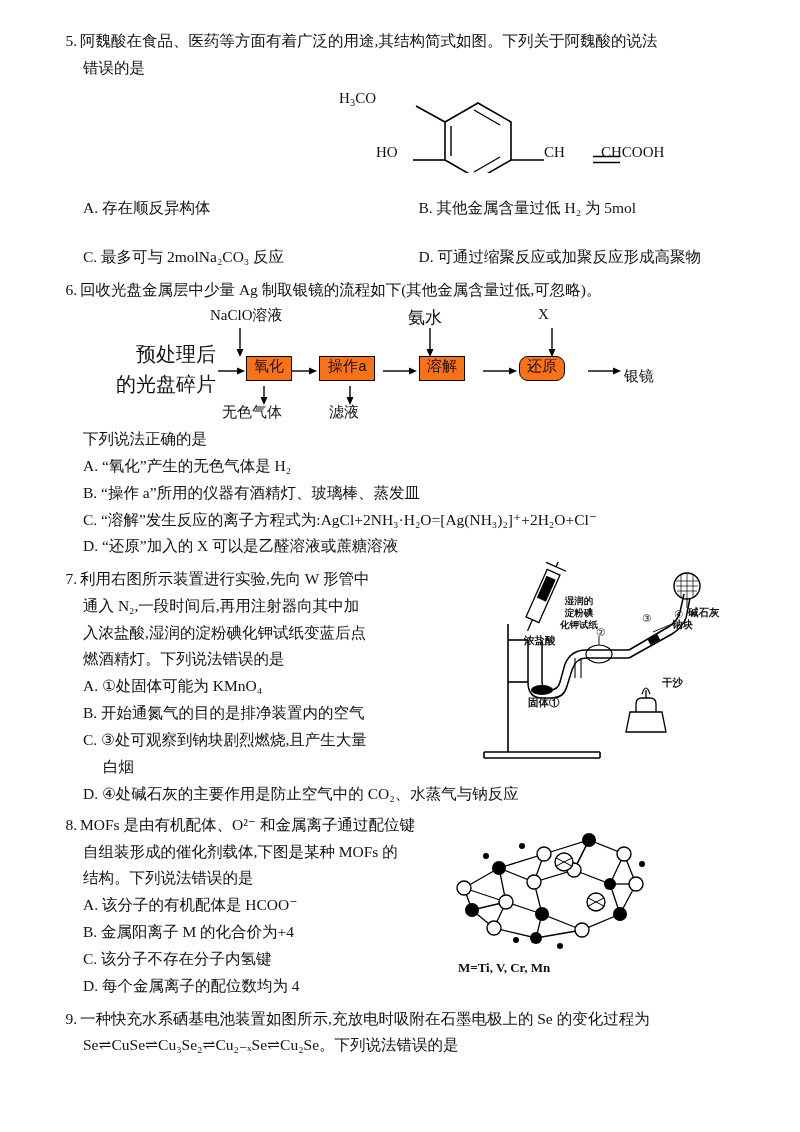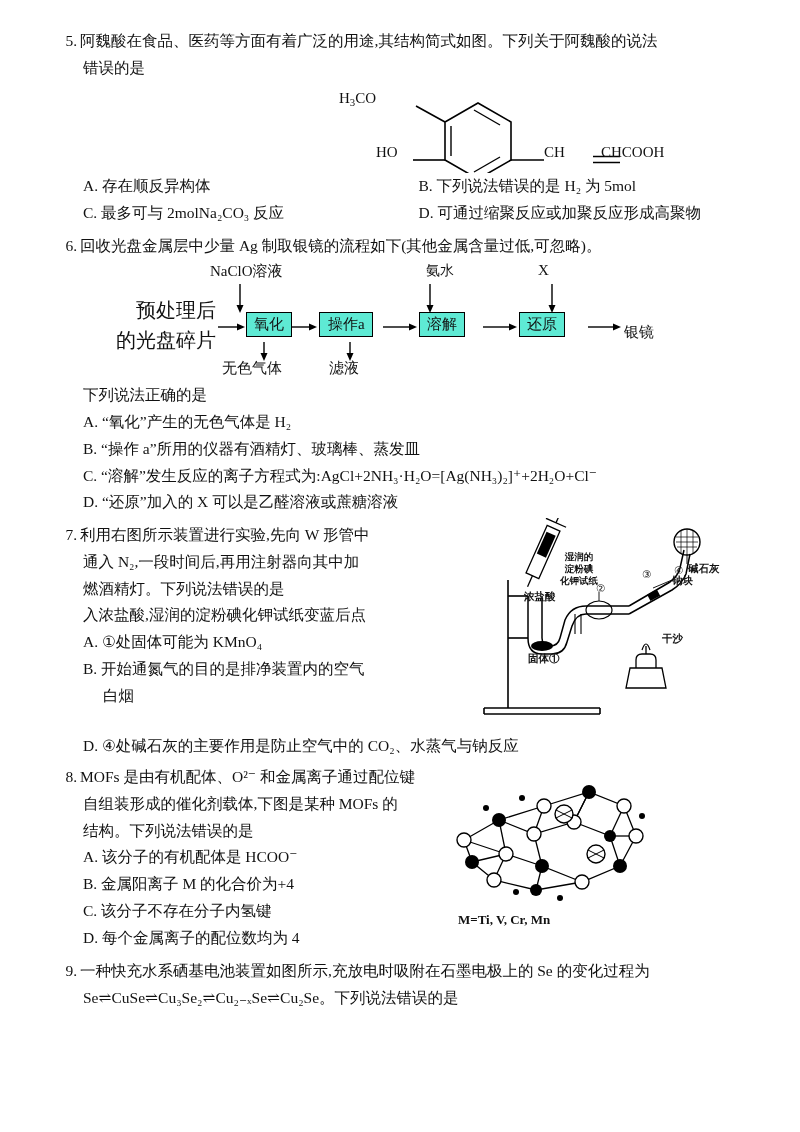--- a/index.html
+++ b/index.html
@@ -18,33 +18,34 @@
     width: 800px;
     height: 1132px;
     padding: 28px 46px 10px 58px;
   }
   .q { position: relative; margin-bottom: 2px; }
   .qhead { display: flex; align-items: flex-start; font-size: 15.5px; line-height: 1.72; }
   .qnum { width: 22px; flex: 0 0 22px; text-align: right; padding-right: 3px; }
   .qtext { flex: 1 1 auto; }
   .indent { padding-left: 25px; font-size: 15.5px; line-height: 1.72; }
   .opts { padding-left: 25px; font-size: 15.5px; line-height: 1.74; }
-  .optrow { display: flex; }
+  .optrow { display: flex; margin-top: 22px; }
   .optrow > div { flex: 0 0 50%; }
   .opt { font-size: 15.5px; line-height: 1.74; }
   sub { font-size: 0.72em; vertical-align: -0.28em; }
   .struct { position: relative; height: 92px; }
   .fig-wrap { position: relative; }
   .flowbox {
     border: 1.4px solid #000;
     padding: 2px 7px;
     font-size: 15px;
     display: inline-block;
-    background: #5eead4;
+    background: #f97316;
     line-height: 1.25;
+    font-family: Liberation Mono, monospace;
   }
   .clear { clear: both; }
   .rightfig { float: right; }
   .legend { font-size: 11px; font-weight: bold; line-height: 1.55; }
 </style>
 </head>
 <body>
 
 <div class="page">
 
@@ -77,38 +78,38 @@
         H<sub>3</sub>CO
       </div>
       <div style="position:absolute;left:318px;top:63px;font-size:15px;font-family:Liberation Serif, serif;">HO</div>
       <div style="position:absolute;left:486px;top:63px;font-size:15px;">CH</div>
       <div style="position:absolute;left:527px;top:63px;font-size:15px;margin-left:16px;">CHCOOH</div>
     </div>
 
     <div class="opts">
       <div class="optrow">
         <div>A. 存在顺反异构体</div>
-        <div>B. 下列说法错误的是 H₂ 为 5mol</div>
+        <div>B. 其他金属含量过低 H₂ 为 5mol</div>
       </div>
       <div class="optrow">
         <div>C. 最多可与 2molNa₂CO₃ 反应</div>
         <div>D. 可通过缩聚反应或加聚反应形成高聚物</div>
       </div>
     </div>
   </div>
 
   <div class="q" style="margin-top:6px;">
     <div class="qhead">
       <div class="qnum">6.</div>
       <div class="qtext">回收光盘金属层中少量 Ag 制取银镜的流程如下(其他金属含量过低,可忽略)。</div>
     </div>
 
     <div class="fig-wrap" style="height:122px;">
       <div style="position:absolute;left:152px;top:2px;font-size:15px;">NaClO溶液</div>
-      <div style="position:absolute;left:368px;top:2px;font-size:14px;">氨水</div>
+      <div style="position:absolute;left:350px;top:2px;font-size:17px;">氨水</div>
       <div style="position:absolute;left:480px;top:2px;font-size:15px;">X</div>
 
       <div style="position:absolute;left:48px;top:35px;font-size:20px;text-align:right;width:110px;line-height:1.5;">
         <div>预处理后</div>
         <div>的光盘碎片</div>
       </div>
 
       <svg width="700" height="122" viewBox="0 0 700 122" style="position:absolute;left:0;top:0;">
 
         <line x1="182" y1="24" x2="182" y2="46" stroke="#000" stroke-width="1.4"></line>
@@ -131,21 +132,21 @@
 
         <line x1="206" y1="82" x2="206" y2="94" stroke="#000" stroke-width="1.4"></line>
         <polygon points="206,101 202.5,93 209.5,93" fill="#000"></polygon>
         <line x1="292" y1="82" x2="292" y2="94" stroke="#000" stroke-width="1.4"></line>
         <polygon points="292,101 288.5,93 295.5,93" fill="#000"></polygon>
       </svg>
 
       <div class="flowbox" style="position:absolute;left:188px;top:52px;">氧化</div>
       <div class="flowbox" style="position:absolute;left:261px;top:52px;padding-left:8px;">操作a</div>
       <div class="flowbox" style="position:absolute;left:361px;top:52px;">溶解</div>
-      <div class="flowbox" style="position:absolute;left:461px;top:52px;">还原</div>
+      <div class="flowbox" style="position:absolute;left:461px;top:52px;border-radius:9px;">还原</div>
       <div style="position:absolute;left:566px;top:55px;font-size:15px;margin-top:8px;">银镜</div>
 
       <div style="position:absolute;left:164px;top:99px;font-size:15px;">无色气体</div>
       <div style="position:absolute;left:271px;top:99px;font-size:15px;">滤液</div>
     </div>
 
     <div class="indent">下列说法正确的是</div>
     <div class="opts">
       <div class="opt">A. “氧化”产生的无色气体是 H₂</div>
       <div class="opt">B. “操作 a”所用的仪器有酒精灯、玻璃棒、蒸发皿</div>
@@ -230,26 +231,27 @@
       <div style="position:absolute;left:264px;top:44px;font-size:10.5px;font-weight:bold;">碱石灰</div>
       <div style="position:absolute;left:248px;top:56px;font-size:10.5px;font-weight:bold;">钠块</div>
       <div style="position:absolute;left:238px;top:114px;font-size:10.5px;font-weight:bold;">干沙</div>
     </div>
 
     <div class="qhead">
       <div class="qnum">7.</div>
       <div class="qtext" style="max-width:400px;">利用右图所示装置进行实验,先向 W 形管中</div>
     </div>
     <div class="indent" style="max-width:420px;">通入 N₂,一段时间后,再用注射器向其中加</div>
+    <div class="indent" style="max-width:420px;">入浓盐酸,湿润的淀粉碘化钾试纸变蓝后点</div>
     <div class="indent" style="max-width:420px;">燃酒精灯。下列说法错误的是</div>
-    <div class="indent" style="max-width:420px;">入浓盐酸,湿润的淀粉碘化钾试纸变蓝后点</div>
 
     <div class="opts" style="max-width:430px;">
       <div class="opt">A. ①处固体可能为 KMnO₄</div>
       <div class="opt">B. 开始通氮气的目的是排净装置内的空气</div>
+      <div class="opt">C. ③处可观察到钠块剧烈燃烧,且产生大量</div>
       <div class="opt" style="padding-left:20px;">白烟</div>
     </div>
     <div class="clear"></div>
     <div class="opts">
       <div class="opt">D. ④处碱石灰的主要作用是防止空气中的 CO₂、水蒸气与钠反应</div>
     </div>
   </div>
 
   <div class="q" style="margin-top:4px;">
 

